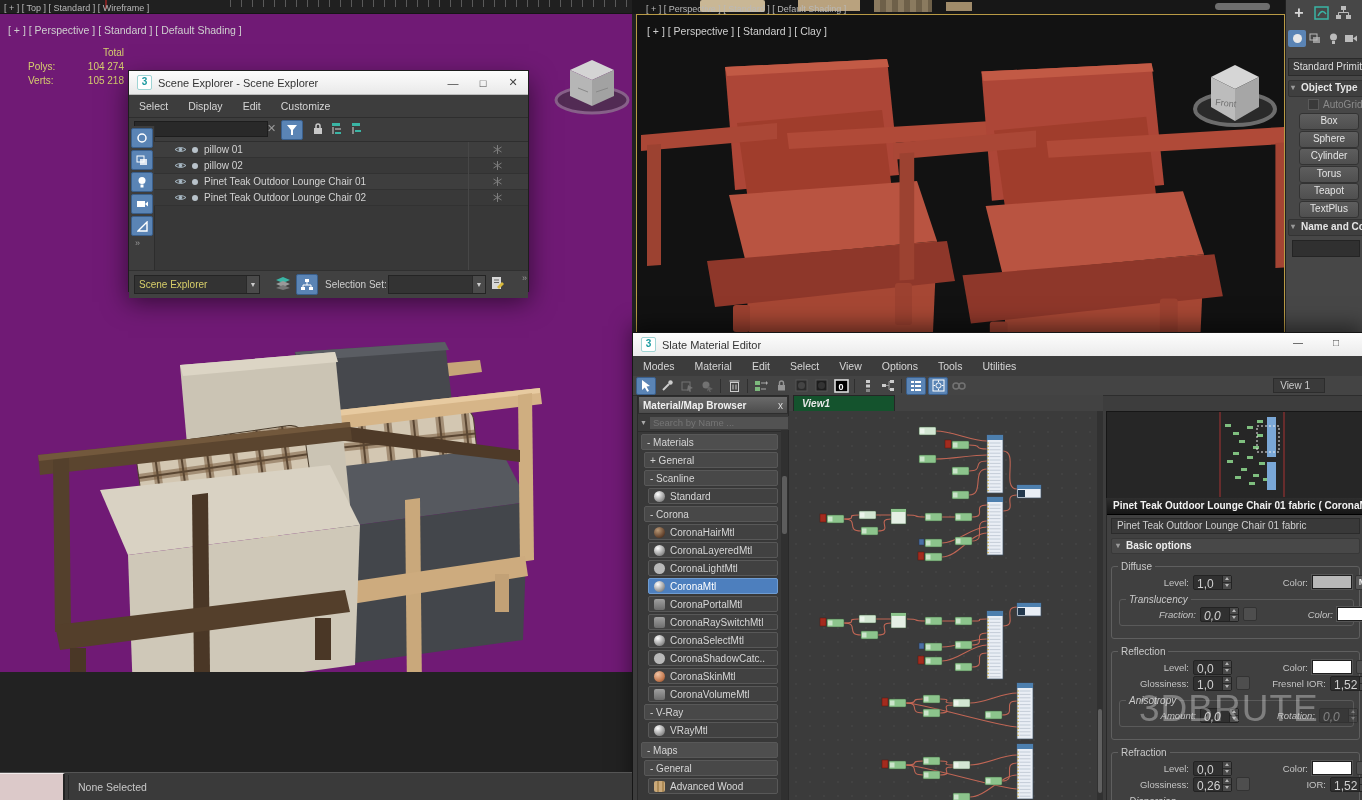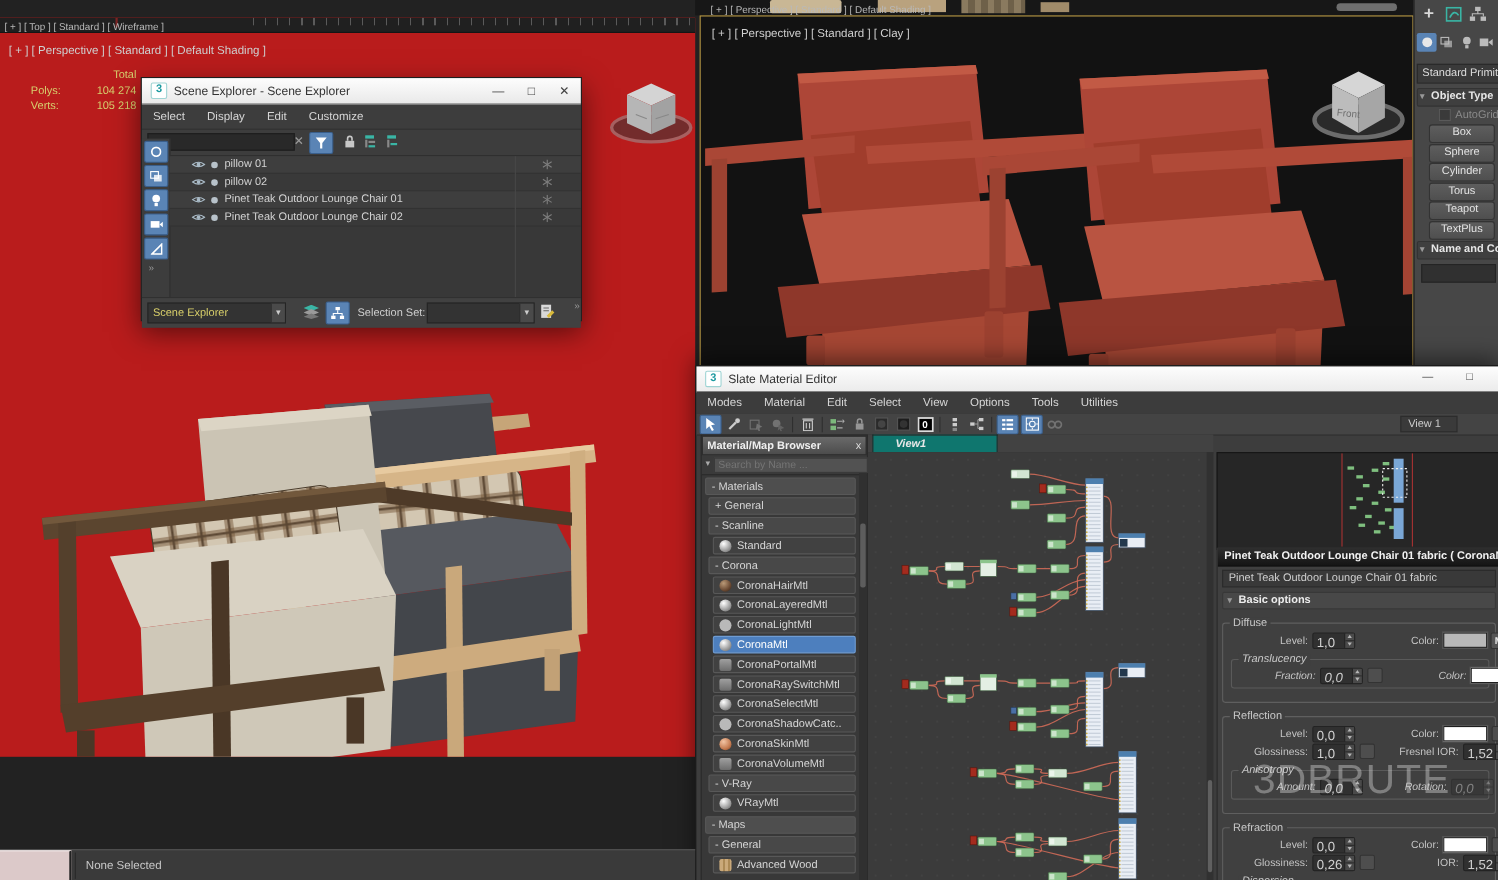--- a/index.html
+++ b/index.html
@@ -1,21 +1,21 @@
 <!DOCTYPE html>
 <html><head>
 <meta charset="utf-8">
 <style>
   html,body{margin:0;padding:0;background:#111;}
   #app{position:relative;width:1362px;height:800px;overflow:hidden;background:#222;
        font-family:"Liberation Sans",sans-serif;font-size:10px;color:#ccc;}
   .abs{position:absolute;}
 
   
-  .vp-left{left:0;top:16px;width:632px;height:672px;background:#b91c1c;overflow:hidden;}
+  .vp-left{left:0;top:0;width:632px;height:672px;background:#701a75;overflow:hidden;}
   .vp-strip{left:0;top:0;width:632px;height:13px;background:#202020;border-bottom:1px solid #151515;overflow:hidden;}
   .ticks{position:absolute;left:230px;top:0;width:402px;height:7px;
          background:repeating-linear-gradient(90deg,#5a5a5a 0 1px,transparent 1px 11px);}
   .redtick{position:absolute;left:105px;top:0;width:2px;height:9px;background:#7d2424;}
   .strip-label{position:absolute;left:4px;top:3px;color:#b9b9b9;font-size:9px;white-space:nowrap;}
   .vp-label{position:absolute;left:8px;top:10px;color:#cfcfcf;font-size:10.5px;white-space:nowrap;}
   .stats{position:absolute;left:28px;top:46px;color:#d6cf6e;font-size:10px;line-height:14px;}
   .stats .srow{display:flex;width:96px;}
   .stats .slab{width:38px;}
   .stats .sval{flex:1;text-align:right;}
@@ -114,22 +114,22 @@
   .icon-flat{background:#b9b9b9;}
   .icon-square{border-radius:2px;background:linear-gradient(#a0a0a0,#6d6d6d);}
   .icon-hair{background:radial-gradient(circle at 35% 30%,#b99977,#6b4a33 60%,#2e1d12);}
   .icon-skin{background:radial-gradient(circle at 35% 30%,#f2c4a4,#c57c52 60%,#7d3f1f);}
   .icon-wood{border-radius:2px;background:repeating-linear-gradient(90deg,#caa97a 0 3px,#ac8a56 3px 5px);}
   .br-scroll{position:absolute;right:0;top:34px;width:7px;bottom:0;background:#303030;}
   .br-thumb{position:absolute;left:1px;top:46px;width:5px;height:58px;background:#5d5d5d;border-radius:2px;}
 
   .sl-view{position:absolute;left:156px;top:62px;width:314px;bottom:0;}
   .vtabs{height:16px;background:#424242;border-bottom:1px solid #2a2a2a;display:flex;align-items:flex-end;}
-  .vtab{width:92px;height:15px;margin-left:4px;background:#0f766e;border:1px solid #262626;border-bottom:none;
-        color:#e8e8e8;font-style:italic;font-weight:bold;padding-left:20px;line-height:15px;}
+  .vtab{width:92px;height:15px;margin-left:4px;background:#14532d;border:1px solid #262626;border-bottom:none;
+        color:#e8e8e8;font-style:italic;font-weight:bold;padding-left:8px;line-height:15px;}
   .vcanvas{position:absolute;left:0;top:16px;width:314px;bottom:0;background:#3b3b3b;
            background-image:radial-gradient(#424242 1px,transparent 1px);background-size:14px 14px;}
   .vscroll{position:absolute;right:0;top:16px;width:6px;bottom:0;background:#313131;}
   .vthumb{position:absolute;left:1px;bottom:8px;width:4px;height:84px;background:#606060;border-radius:2px;}
 
   .sl-nav{position:absolute;left:473px;top:62px;width:257px;height:103px;}
   .navbody{position:absolute;left:0;top:16px;width:257px;height:87px;background:#262626;border:1px solid #161616;}
 
   .sl-params{position:absolute;left:473px;top:165px;width:257px;bottom:0;background:#404040;border-left:1px solid #2a2a2a;overflow:hidden;}
   .p-title{height:16px;background:linear-gradient(#2e2e2e,#151515);color:#f2f2f2;font-weight:bold;

